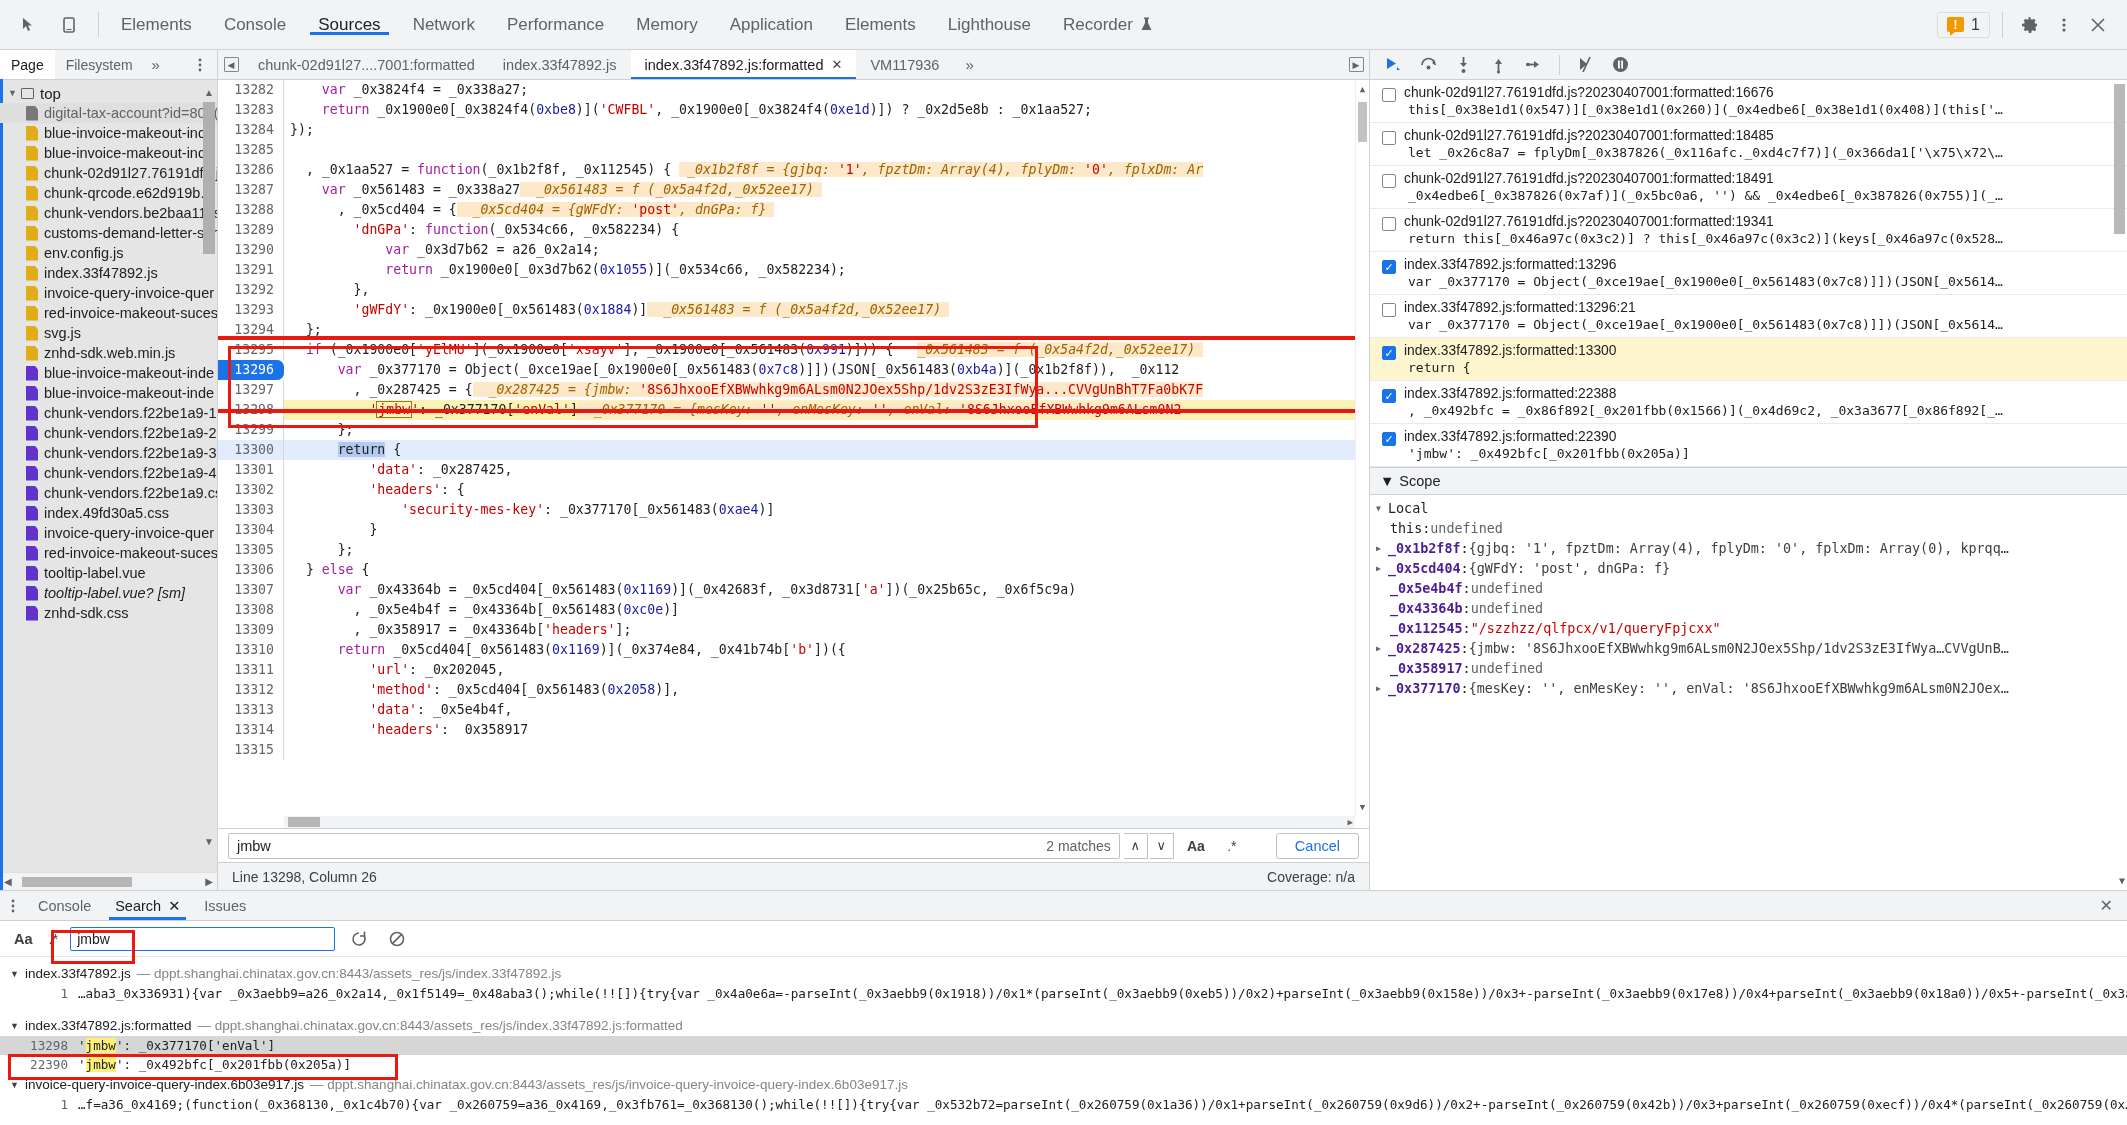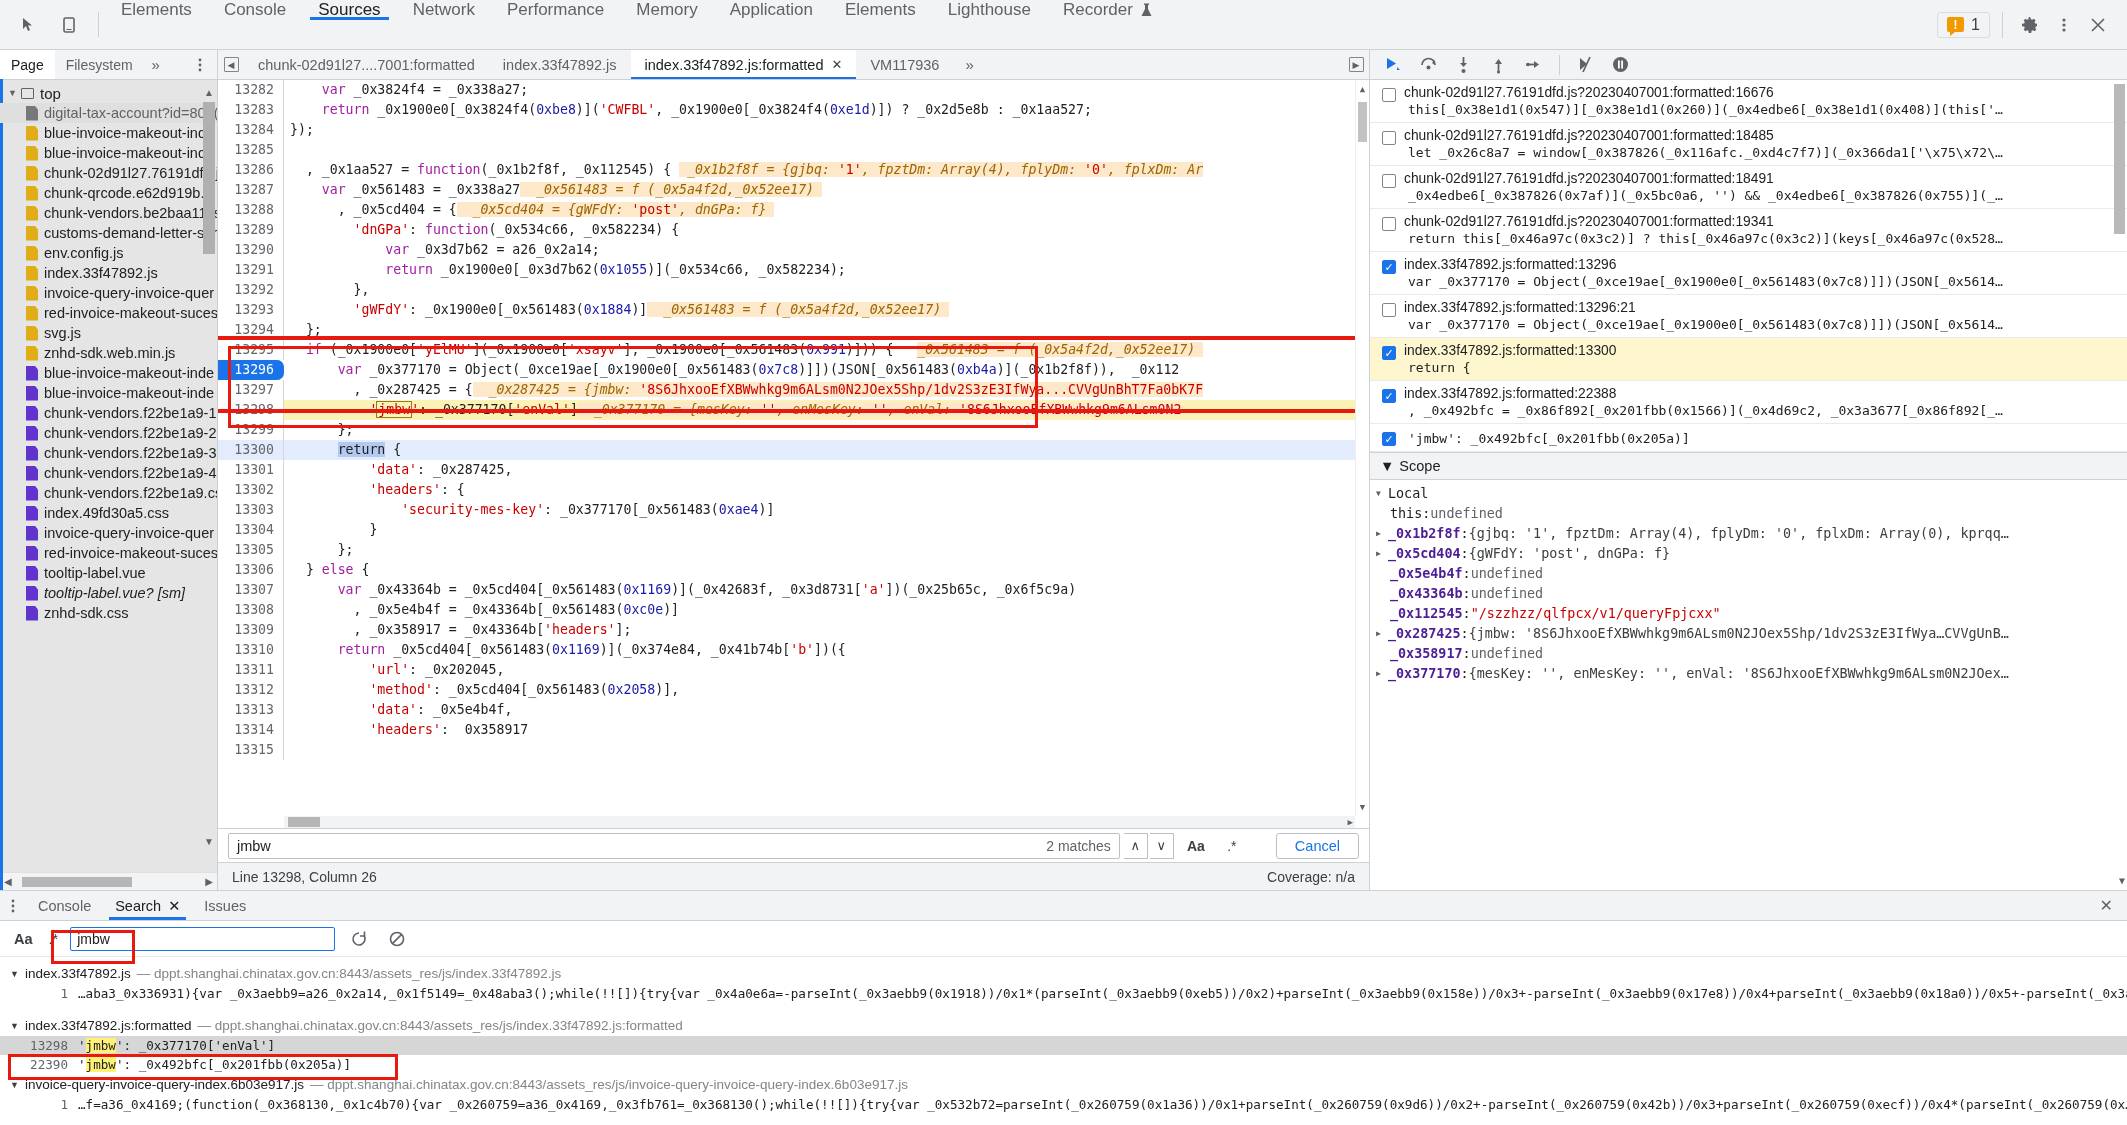--- a/index.html
+++ b/index.html
@@ -33,21 +33,21 @@
     width: 30px; height: 30px;
     display: flex; align-items: center; justify-content: center;
     border-radius: 3px;
     color: #5f6368;
   }
   .tb-sep {
     width: 1px; background: #cdd1d4;
     margin: 12px 6px;
   }
   .maintabs {
-    display: flex; align-items: flex-start; flex: 1; min-width: 0;
+    display: flex; align-items: center; flex: 1; min-width: 0;
     overflow: hidden;
   }
   .mtab {
     display: flex; align-items: center;
     padding: 0 16px;
     font-size: 17px;
     color: #5f6368;
     white-space: nowrap;
     position: relative;
   }
@@ -783,21 +783,21 @@
             <span class="cbx"></span>
             <span class="bptxt">
               <div class="bploc">chunk-02d91l27.76191dfd.js?20230407001:formatted:16676</div>
               <div class="bpcode">this[_0x38e1d1(0x547)][_0x38e1d1(0x260)](_0x4edbe6[_0x38e1d1(0x408)](this['…</div>
             </span>
           </div>
           <div class="bprow">
             <span class="cbx"></span>
             <span class="bptxt">
               <div class="bploc">chunk-02d91l27.76191dfd.js?20230407001:formatted:18485</div>
-              <div class="bpcode">let _0x26c8a7 = window[_0x387826(_0x116afc._0xd4c7f7)](_0x366da1['\x75\x72\…</div>
+              <div class="bpcode">let _0x26c8a7 = fplyDm[_0x387826(_0x116afc._0xd4c7f7)](_0x366da1['\x75\x72\…</div>
             </span>
           </div>
           <div class="bprow">
             <span class="cbx"></span>
             <span class="bptxt">
               <div class="bploc">chunk-02d91l27.76191dfd.js?20230407001:formatted:18491</div>
               <div class="bpcode">_0x4edbe6[_0x387826(0x7af)](_0x5bc0a6, '') &amp;&amp; _0x4edbe6[_0x387826(0x755)](_…</div>
             </span>
           </div>
           <div class="bprow">
@@ -831,20 +831,21 @@
           <div class="bprow">
             <span class="cbx on">✓</span>
             <span class="bptxt">
               <div class="bploc">index.33f47892.js:formatted:22388</div>
               <div class="bpcode">, _0x492bfc = _0x86f892[_0x201fbb(0x1566)](_0x4d69c2, _0x3a3677[_0x86f892[_…</div>
             </span>
           </div>
           <div class="bprow">
             <span class="cbx on">✓</span>
             <span class="bptxt">
+              <div class="bploc">index.33f47892.js:formatted:22390</div>
               <div class="bpcode">'jmbw': _0x492bfc[_0x201fbb(0x205a)]</div>
             </span>
           </div>
         </div>
 
       <div class="scopehdr">
         <span>▼</span>
         <span>Scope</span>
       </div>
       <div class="scopebody" id="scopebody">

